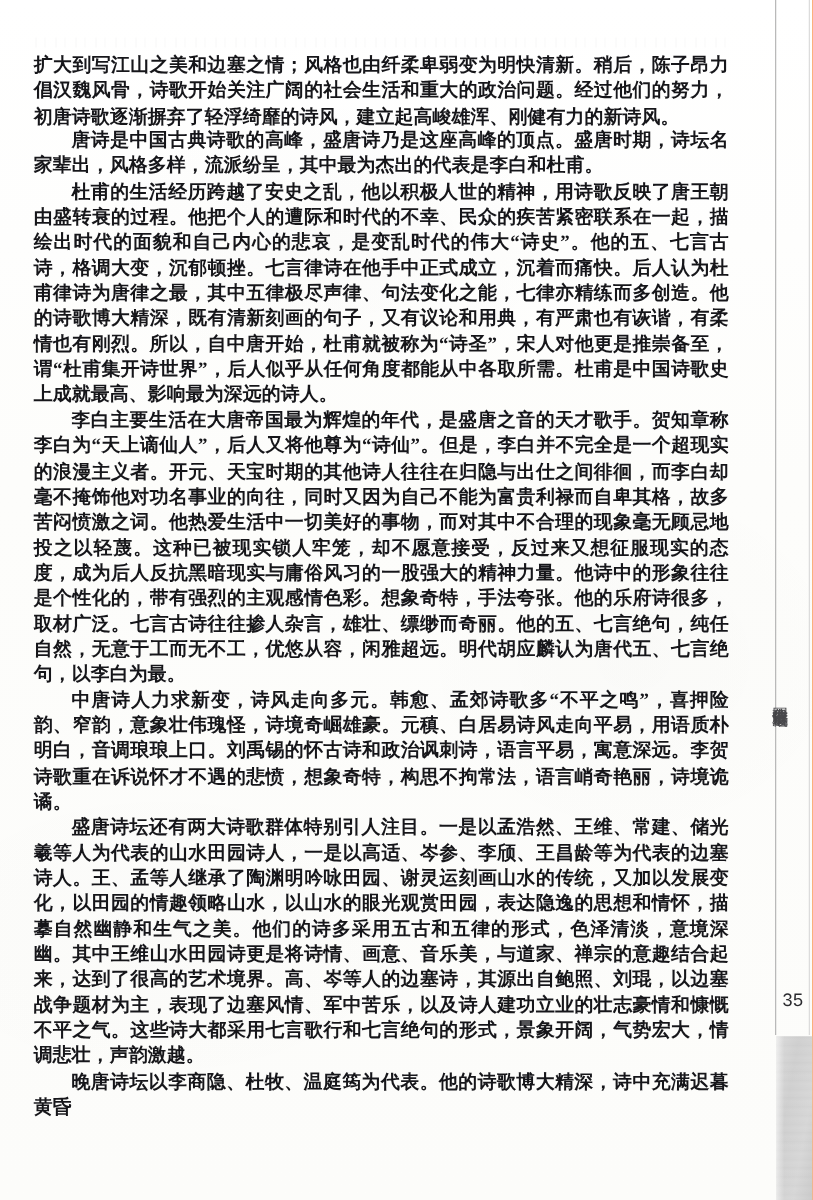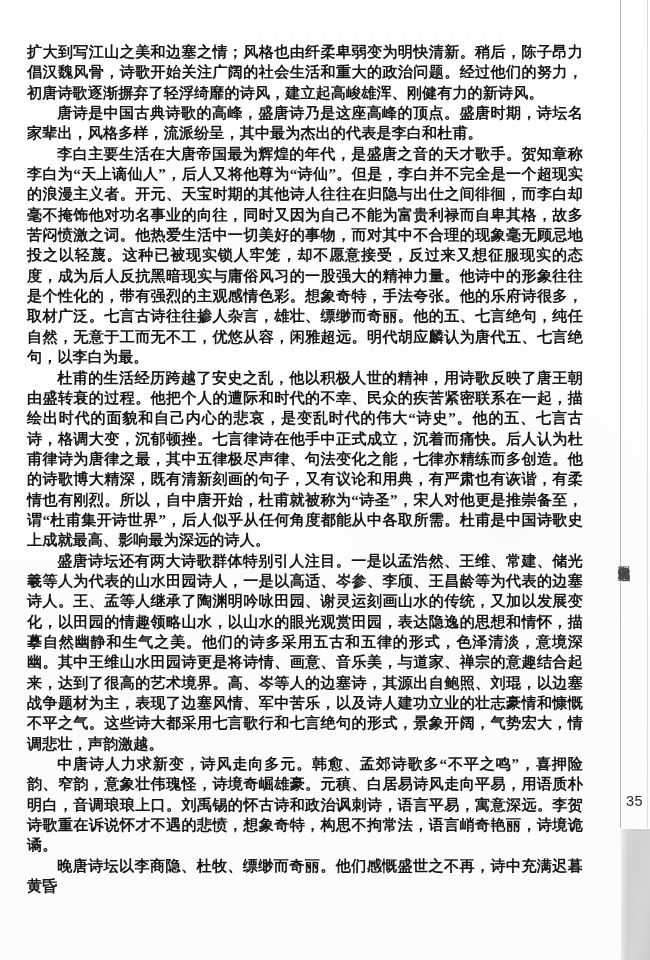--- a/index.html
+++ b/index.html
@@ -149,25 +149,25 @@
 <body>
 
 <div id="page">
 
   <div id="paper-texture"></div>
   <div id="top-speckle"></div>
 
   <div id="text-column">
     <p class="para">扩大到写江山之美和边塞之情；风格也由纤柔卑弱变为明快清新。稍后，陈子昂力倡汉魏风骨，诗歌开始关注广阔的社会生活和重大的政治问题。经过他们的努力，初唐诗歌逐渐摒弃了轻浮绮靡的诗风，建立起高峻雄浑、刚健有力的新诗风。</p>
     <p class="para indent">唐诗是中国古典诗歌的高峰，盛唐诗乃是这座高峰的顶点。盛唐时期，诗坛名家辈出，风格多样，流派纷呈，其中最为杰出的代表是李白和杜甫。</p>
+    <p class="para indent">杜甫的生活经历跨越了安史之乱，他以积极人世的精神，用诗歌反映了唐王朝由盛转衰的过程。他把个人的遭际和时代的不幸、民众的疾苦紧密联系在一起，描绘出时代的面貌和自己内心的悲哀，是变乱时代的伟大“诗史”。他的五、七言古诗，格调大变，沉郁顿挫。七言律诗在他手中正式成立，沉着而痛快。后人认为杜甫律诗为唐律之最，其中五律极尽声律、句法变化之能，七律亦精练而多创造。他的诗歌博大精深，既有清新刻画的句子，又有议论和用典，有严肃也有诙谐，有柔情也有刚烈。所以，自中唐开始，杜甫就被称为“诗圣”，宋人对他更是推崇备至，谓“杜甫集开诗世界”，后人似乎从任何角度都能从中各取所需。杜甫是中国诗歌史上成就最高、影响最为深远的诗人。</p>
     <p class="para indent">李白主要生活在大唐帝国最为辉煌的年代，是盛唐之音的天才歌手。贺知章称李白为“天上谪仙人”，后人又将他尊为“诗仙”。但是，李白并不完全是一个超现实的浪漫主义者。开元、天宝时期的其他诗人往往在归隐与出仕之间徘徊，而李白却毫不掩饰他对功名事业的向往，同时又因为自己不能为富贵利禄而自卑其格，故多苦闷愤激之词。他热爱生活中一切美好的事物，而对其中不合理的现象毫无顾忌地投之以轻蔑。这种已被现实锁人牢笼，却不愿意接受，反过来又想征服现实的态度，成为后人反抗黑暗现实与庸俗风习的一股强大的精神力量。他诗中的形象往往是个性化的，带有强烈的主观感情色彩。想象奇特，手法夸张。他的乐府诗很多，取材广泛。七言古诗往往掺人杂言，雄壮、缥缈而奇丽。他的五、七言绝句，纯任自然，无意于工而无不工，优悠从容，闲雅超远。明代胡应麟认为唐代五、七言绝句，以李白为最。</p>
-    <p class="para indent">杜甫的生活经历跨越了安史之乱，他以积极人世的精神，用诗歌反映了唐王朝由盛转衰的过程。他把个人的遭际和时代的不幸、民众的疾苦紧密联系在一起，描绘出时代的面貌和自己内心的悲哀，是变乱时代的伟大“诗史”。他的五、七言古诗，格调大变，沉郁顿挫。七言律诗在他手中正式成立，沉着而痛快。后人认为杜甫律诗为唐律之最，其中五律极尽声律、句法变化之能，七律亦精练而多创造。他的诗歌博大精深，既有清新刻画的句子，又有议论和用典，有严肃也有诙谐，有柔情也有刚烈。所以，自中唐开始，杜甫就被称为“诗圣”，宋人对他更是推崇备至，谓“杜甫集开诗世界”，后人似乎从任何角度都能从中各取所需。杜甫是中国诗歌史上成就最高、影响最为深远的诗人。</p>
+    <p class="para indent">中唐诗人力求新变，诗风走向多元。韩愈、孟郊诗歌多“不平之鸣”，喜押险韵、窄韵，意象壮伟瑰怪，诗境奇崛雄豪。元稹、白居易诗风走向平易，用语质朴明白，音调琅琅上口。刘禹锡的怀古诗和政治讽刺诗，语言平易，寓意深远。李贺诗歌重在诉说怀才不遇的悲愤，想象奇特，构思不拘常法，语言峭奇艳丽，诗境诡谲。</p>
     <p class="para indent">盛唐诗坛还有两大诗歌群体特别引人注目。一是以孟浩然、王维、常建、储光羲等人为代表的山水田园诗人，一是以高适、岑参、李颀、王昌龄等为代表的边塞诗人。王、孟等人继承了陶渊明吟咏田园、谢灵运刻画山水的传统，又加以发展变化，以田园的情趣领略山水，以山水的眼光观赏田园，表达隐逸的思想和情怀，描摹自然幽静和生气之美。他们的诗多采用五古和五律的形式，色泽清淡，意境深幽。其中王维山水田园诗更是将诗情、画意、音乐美，与道家、禅宗的意趣结合起来，达到了很高的艺术境界。高、岑等人的边塞诗，其源出自鲍照、刘琨，以边塞战争题材为主，表现了边塞风情、军中苦乐，以及诗人建功立业的壮志豪情和慷慨不平之气。这些诗大都采用七言歌行和七言绝句的形式，景象开阔，气势宏大，情调悲壮，声韵激越。</p>
-    <p class="para indent">中唐诗人力求新变，诗风走向多元。韩愈、孟郊诗歌多“不平之鸣”，喜押险韵、窄韵，意象壮伟瑰怪，诗境奇崛雄豪。元稹、白居易诗风走向平易，用语质朴明白，音调琅琅上口。刘禹锡的怀古诗和政治讽刺诗，语言平易，寓意深远。李贺诗歌重在诉说怀才不遇的悲愤，想象奇特，构思不拘常法，语言峭奇艳丽，诗境诡谲。</p>
-    <p class="para indent">晚唐诗坛以李商隐、杜牧、缥缈而奇丽。他们感慨盛世之不再，诗中充满迟暮黄昏</p>
+    <p class="para indent">晚唐诗坛以李商隐、杜牧、温庭筠为代表。他的诗歌博大精深，诗中充满迟暮黄昏</p>
   </div>
 
   <div id="margin-rule"></div>
   <div id="right-ghost-rule"></div>
 
   <div id="running-head">中国古代诗歌发展概述</div>
 
   <div id="page-number">35</div>
 
   <div id="scan-edge-shadow"></div>

